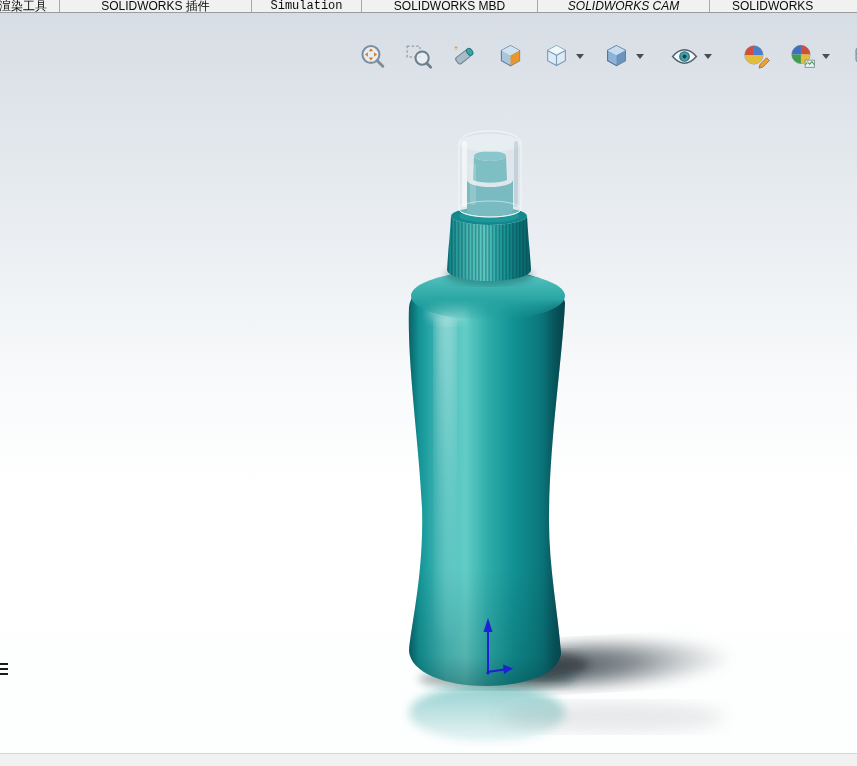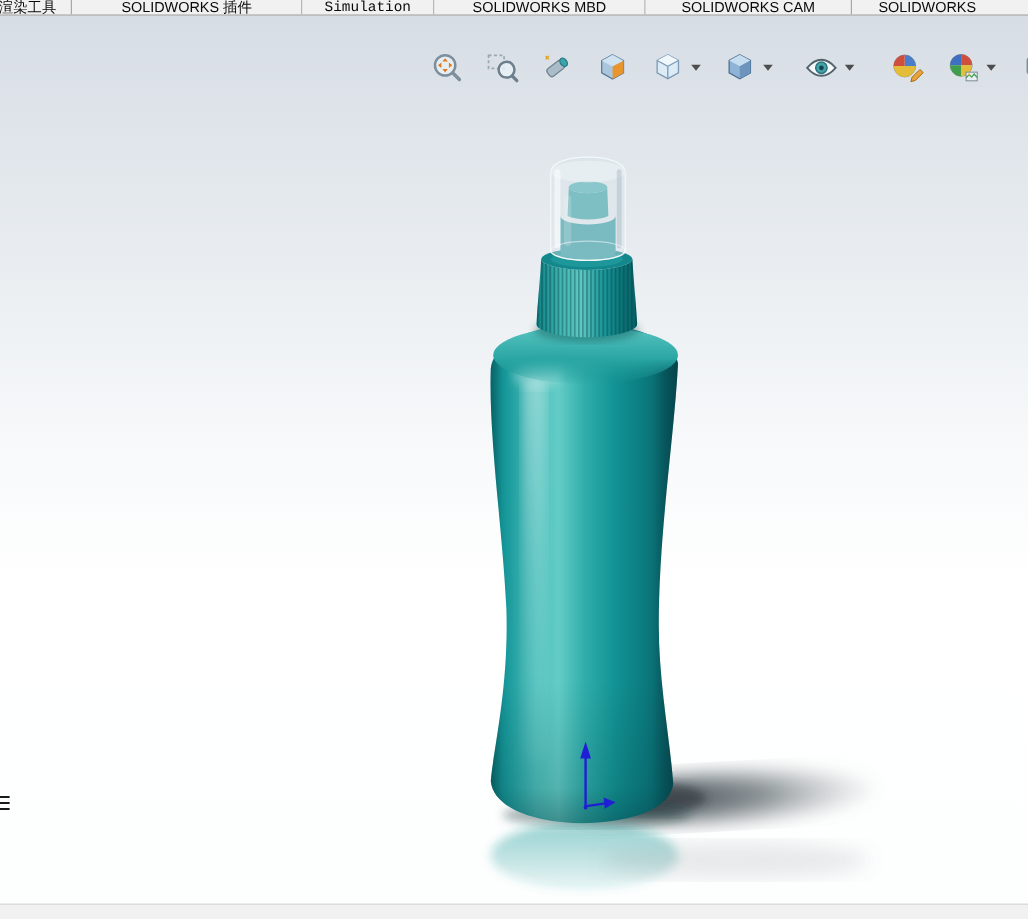--- a/index.html
+++ b/index.html
@@ -12,21 +12,21 @@
     background:#f1f1f1; border-bottom:1px solid #9c9c9c;
     display:flex; overflow:hidden; z-index:10; }
   .tab { position:relative; height:13px; font-size:12px; line-height:14px; margin-top:-1px;
     color:#0a0a0a; background:#f1f1f1; border-right:1px solid #a8a8a8;
     display:flex; align-items:flex-start; justify-content:center;
     white-space:nowrap; padding:0 12px; cursor:pointer; }
   .tab.first { margin-left:-13px; min-width:72px; }
   .tab.t2 { min-width:192px; }
   .tab.t3 { min-width:110px;font-family:Liberation Mono, monospace; }
   .tab.t4 { min-width:176px;text-align:right; }
-  .tab.t5 { min-width:172px; }
+  .tab.t5 { min-width:172px;font-style:italic; }
   .tab.last { flex:1; justify-content:flex-start; padding-left:22px; border-right:none; }
 
   
   .viewport { position:absolute; top:13px; left:0; right:0; bottom:13px;
     background:linear-gradient(180deg,#d7dde4 0%, #dde3e9 10%, #e9edf1 28%,
       #f7f9fa 48%, #ffffff 64%, #fdfefe 100%); }
   .model-svg { position:absolute; top:0; left:0; width:857px; height:766px;
     pointer-events:auto; }
 
   

